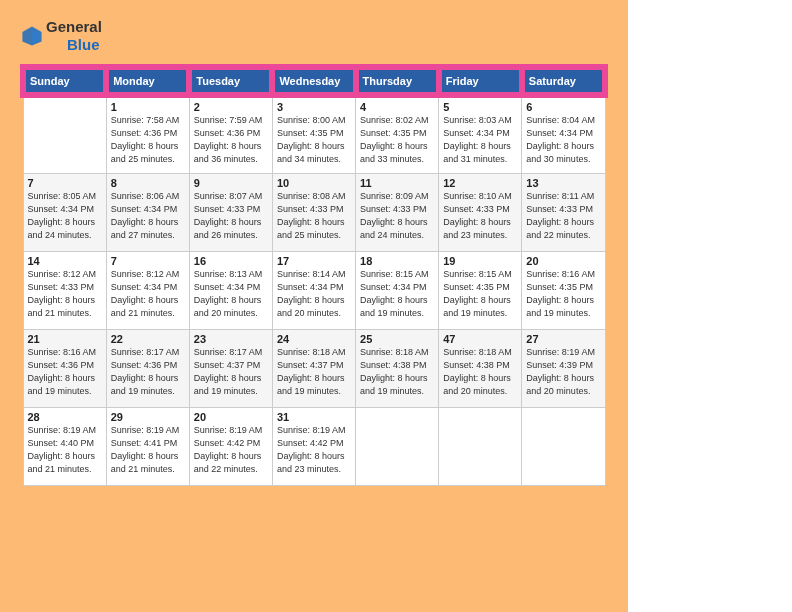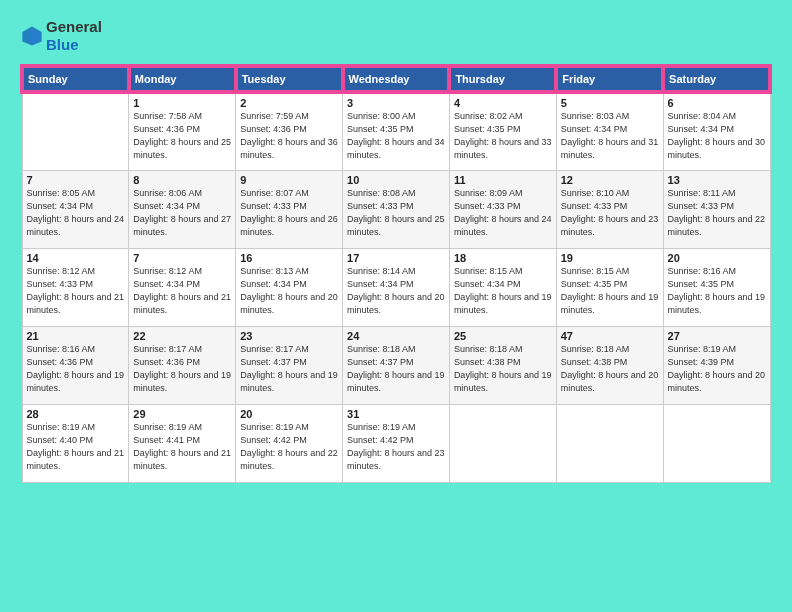--- a/index.html
+++ b/index.html
@@ -4,42 +4,42 @@
   <style>
     * { margin: 0; padding: 0; box-sizing: border-box; }
     body {
       font-family: Arial, sans-serif;
       background: #fff;
       width: 792px;
       height: 612px;
       overflow: hidden;
     }
     .page {
-      width: 792px;
+      width: 628px;
       height: 612px;
       padding: 18px 20px 9px 20px;
-      background: #5eead4;
+      background: #fdba74;
     }
     .header {
       display: flex;
       justify-content: space-between;
       align-items: flex-start;
       margin-bottom: 10px;
     }
     .logo {
       display: flex;
       align-items: center;
     }
     .logo-text {
       font-size: 15px;
       font-weight: bold;
       line-height: 1.2;
     }
     .logo-general { color: #333; }
-    .logo-blue { color: #1a6bbf; }
+    .logo-blue { color: #1a6bbf; margin-left: 21px; }
     .logo-icon {
       width: 24px;
       height: 24px;
       margin-right: 2px;
     }
     .title-block {
       text-align: right;
     }
     .title-block h1 {
       font-size: 28px;
@@ -57,21 +57,21 @@
       border-collapse: collapse;
       table-layout: fixed;
     }
     thead tr th {
       background: #2a5fa5;
       color: #fff;
       font-size: 11px;
       font-weight: bold;
       padding: 5px 4px;
       text-align: left;
-      border: 4px solid #ec4899;
+      border: 6px solid #ec4899;
     }
     tbody tr td {
       vertical-align: top;
       border: 1px solid #ccc;
       padding: 3px 4px;
       font-size: 9.2px;
       color: #333;
       background: #fff;
       height: 78px;
     }

